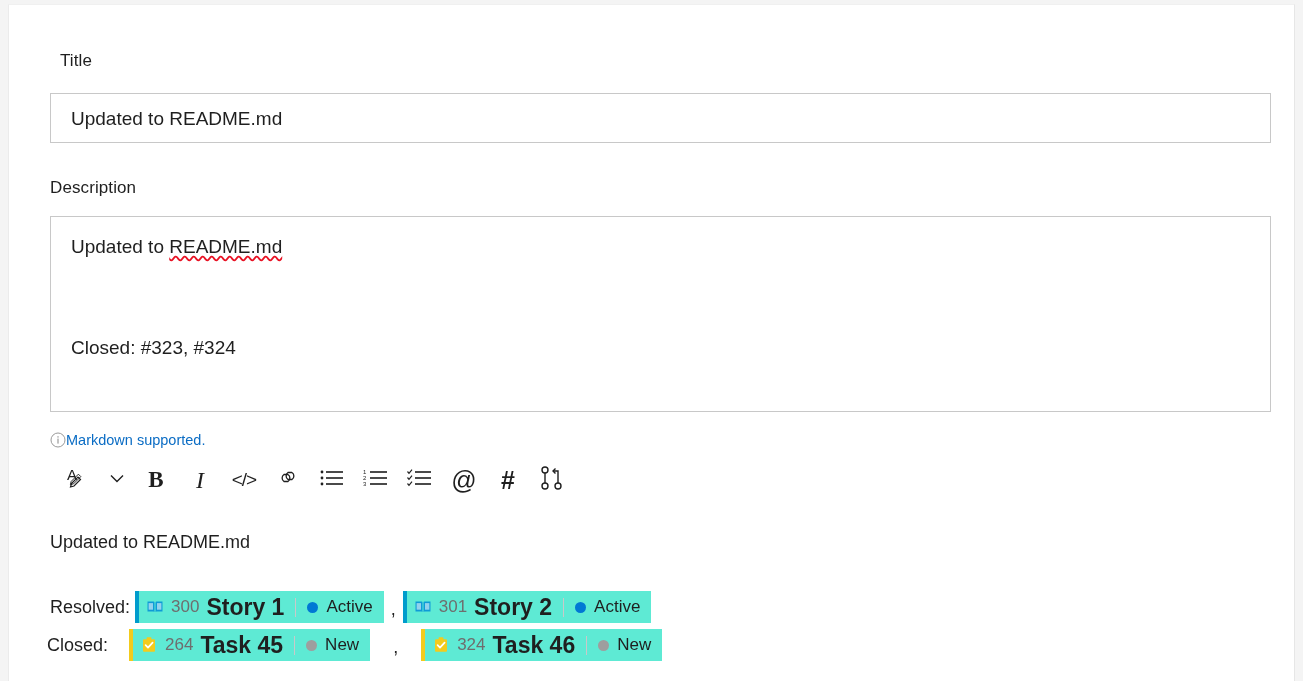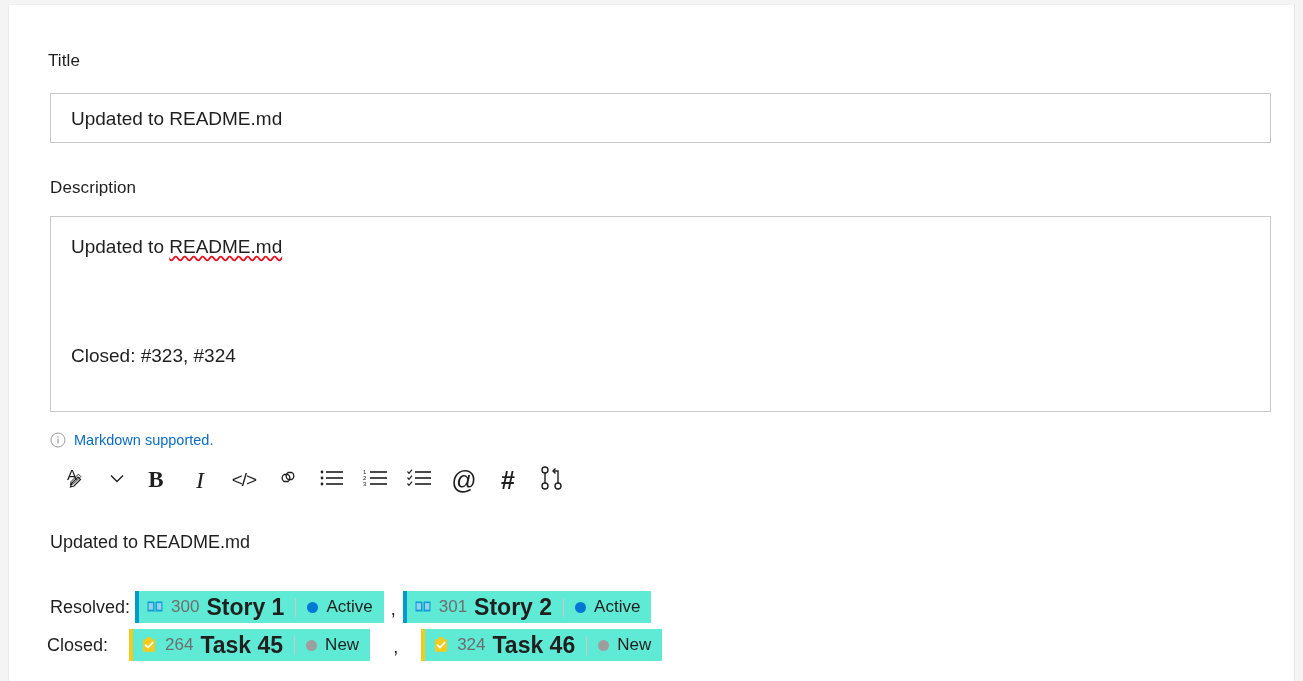--- a/index.html
+++ b/index.html
@@ -58,21 +58,20 @@
     text-decoration: underline wavy #e81123;
     text-decoration-skip-ink: none;
     text-underline-offset: 2px;
   }
 
   
   .md-note {
     position: absolute;
     display: flex;
     align-items: center;
-    gap: 8px;
   }
   .md-note .label {
     font-size: 14.5px;
     color: #0a6cc4;
   }
   .info-ico { width: 16px; height: 16px; display:block; }
 
   
   .toolbar {
     position: absolute;
@@ -151,31 +150,31 @@
     margin: 0 7px 0 7px;
     align-self: flex-end;
     padding-bottom: 3px;
   }
 </style>
 </head>
 <body>
 
 <div id="page">
 
-  <div class="field-label" style="left:39px; top:46px;">Title</div>
+  <div class="field-label" style="left:51px; top:46px;">Title</div>
 
   <div class="text-input" style="left:41px; top:88px; width:1221px; height:50px;">
     <span>Updated to README.md</span>
   </div>
 
   <div class="field-label" style="left:41px; top:173px;">Description</div>
 
   <div class="textarea-box" style="left:41px; top:211px; width:1221px; height:196px;">
     <div class="ta-line" style="top:19px;"><span>Updated to </span><span class="spell">README.md</span></div>
-    <div class="ta-line" style="top:128px;">Closed: #323, #324</div>
+    <div class="ta-line" style="top:120px;">Closed: #323, #324</div>
   </div>
 
   <div class="md-note" style="left:41px; top:427px;">
     <span>
       <svg class="info-ico" viewBox="0 0 16 16" aria-hidden="true">
         <circle cx="8" cy="8" r="7" fill="none" stroke="#9a9a9a" stroke-width="1"></circle>
         <rect x="7.4" y="6.6" width="1.2" height="5" fill="#9a9a9a"></rect>
         <rect x="7.4" y="4.2" width="1.2" height="1.4" fill="#9a9a9a"></rect>
       </svg>
     </span>

